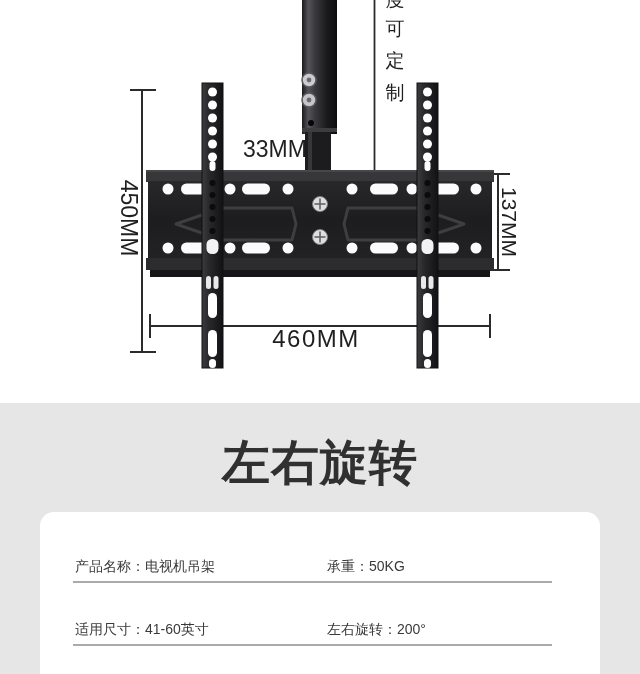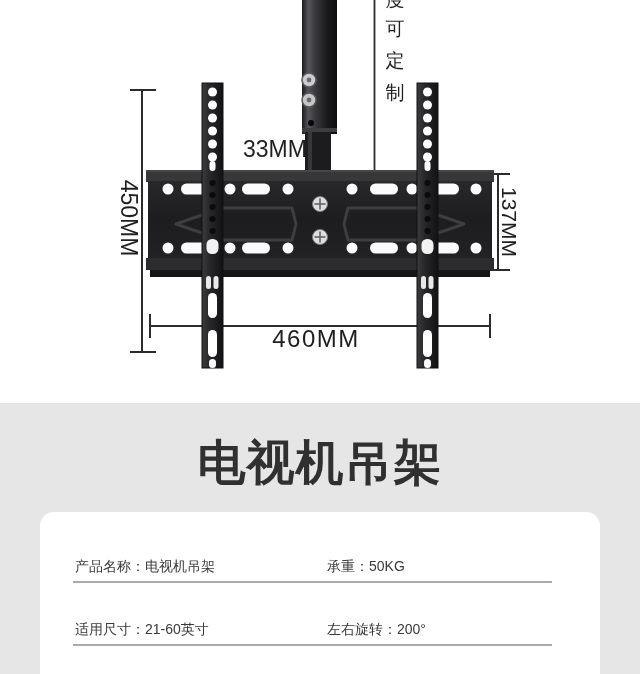--- a/index.html
+++ b/index.html
@@ -240,27 +240,27 @@
       <g font-size="19" text-anchor="middle" fill="#2b2b2b">
         <text x="395" y="6">度</text>
         <text x="395" y="35">可</text>
         <text x="395" y="67">定</text>
         <text x="395" y="99">制</text>
       </g>
     </svg>
   </div>
 
   <div class="params-section">
-    <h1 class="section-title">电视机吊架</h1>
+    <h1 class="section-title">左右旋转</h1>
 
     <div class="spec-card">
       <div class="spec-row first">
         <span class="spec-cell-left">产品名称：电视机吊架</span>
         <span class="spec-cell-right">承重：50KG</span>
       </div>
       <div class="spec-row">
-        <span class="spec-cell-left">适用尺寸：21-60英寸</span>
+        <span class="spec-cell-left">适用尺寸：41-60英寸</span>
         <span class="spec-cell-right">左右旋转：200°</span>
       </div>
     </div>
   </div>
 
 </div>
 
 </body></html>

